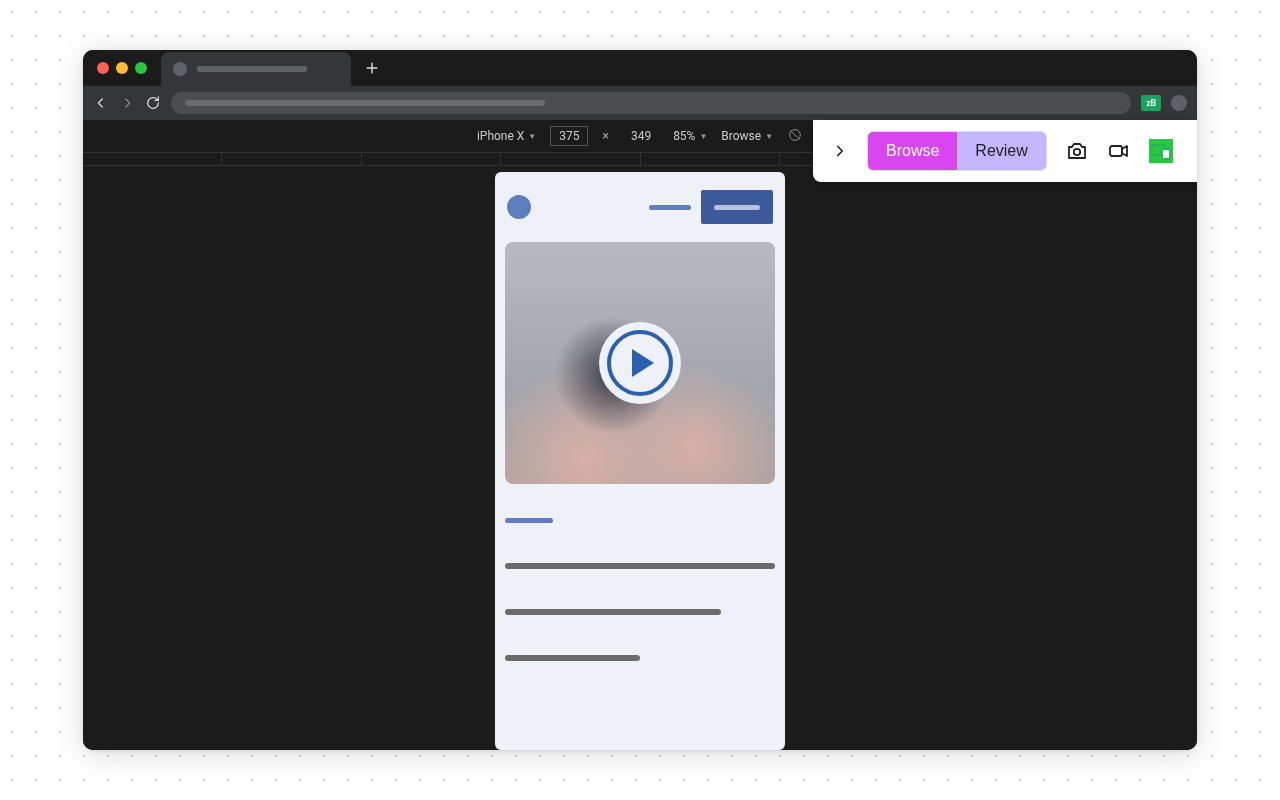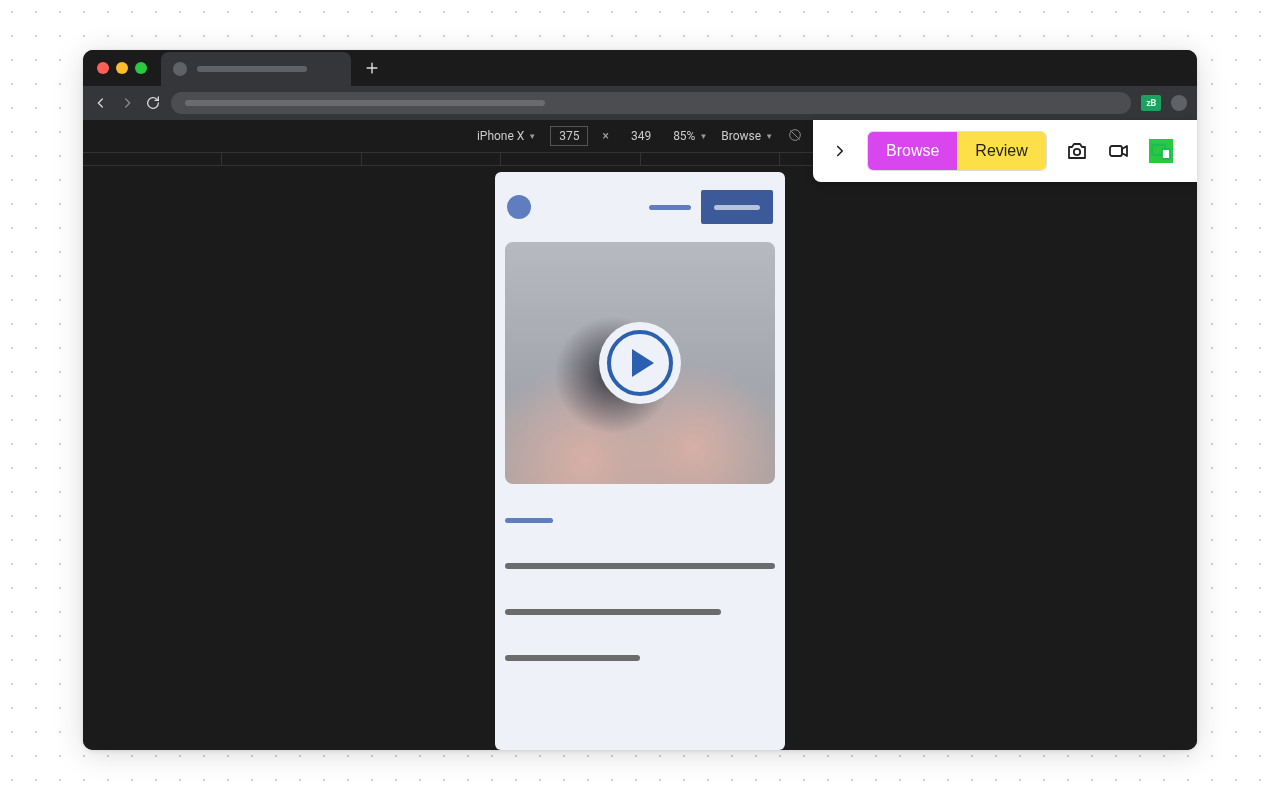--- a/index.html
+++ b/index.html
@@ -141,21 +141,21 @@
     padding: 0 18px;
     gap: 18px;
   }
   .chevron-left {
     width: 18px; height:18px; color:#333;
   }
   .seg-group {
     display:flex; border:1px solid #ddd; border-radius:6px; overflow:hidden;
   }
   .seg-btn {
-    padding: 10px 18px; font-size:16px; background:#fde047; color:#222; border:none; cursor:pointer;
+    padding: 10px 18px; font-size:16px; background:#c4b5fd; color:#222; border:none; cursor:pointer;
   }
   .seg-btn.active { background:#d946ef; color:#fff; }
   .tool-icon { width:24px; height:24px; color:#222; }
   .tool-icon.green { color:#1db954; }
   
   .viewport {
     flex:1;
     background:#1b1b1b;
     display:flex;
     justify-content:center;

